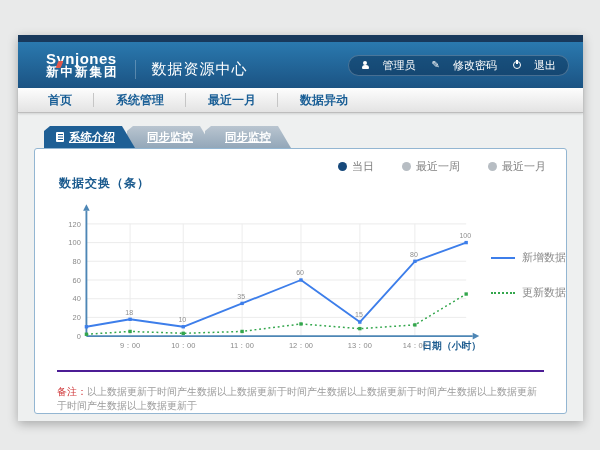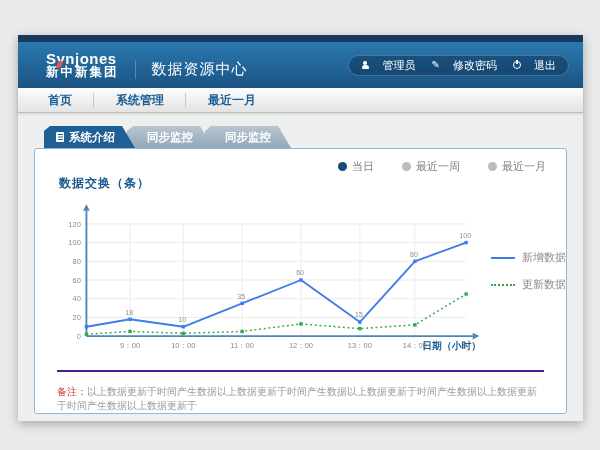--- a/index.html
+++ b/index.html
@@ -34,39 +34,39 @@
   .nav { height:25px; background:linear-gradient(#fdfdfd,#e3e3e3); border-bottom:1px solid #bdbdbd;
          display:flex; align-items:stretch; padding-left:8px; box-shadow:0 1px 2px rgba(0,0,0,.12); position:relative; z-index:2; }
   .nav-item { line-height:24px; padding:0 22px; font-size:12px; font-weight:bold; color:#1a5f96; cursor:pointer; position:relative; }
   .nav-item:not(:last-child)::after { content:""; position:absolute; right:0; top:5px; bottom:5px; width:1px; background:#c6c6c6; }
 
   
   .content { padding:13px 16px 0; height:307px; display:flex; flex-direction:column; }
   .tabs { display:flex; margin-left:10px; height:22px; position:relative; z-index:1; }
   .tab { height:22px; line-height:22px; font-size:11.5px; font-weight:bold; color:#fff; cursor:pointer;
          clip-path:polygon(0 100%, 0 5px, 6px 0, calc(100% - 13px) 0, 100% 100%);
-         padding:0 20px 0 12px; display:flex; align-items:center; gap:5px; }
+         padding:0 20px 0 12px; display:flex; align-items:center; gap:5px;text-decoration:underline; }
   .tab.active { background:#1e5f95; position:relative; z-index:3; }
   .tab.inactive { background:linear-gradient(#b9c5d0,#93a7b9); z-index:2; margin-left:-8px; padding-left:20px; }
   .tab.inactive + .tab.inactive { z-index:1; }
   .icon-doc { width:8px; height:10px; background:#fff; border-radius:1px; position:relative; flex:0 0 auto; }
   .icon-doc::before { content:""; position:absolute; left:1.5px; top:2px; width:5px; height:1px; background:#1e5f95; box-shadow:0 2.5px 0 #1e5f95, 0 5px 0 #1e5f95; }
 
   .panel { flex:1; background:#fff; border:1px solid #93b6d2; border-radius:3px; position:relative; margin-bottom:16px; }
 
   
   .radio-row { position:absolute; top:10px; right:20px; display:flex; gap:28px; }
   .radio-item { display:flex; align-items:center; gap:5px; font-size:11px; color:#808080; cursor:pointer; }
   .radio-dot { width:9px; height:9px; border-radius:50%; background:#b7bdc3; display:inline-block; }
   .radio-item.selected .radio-dot { background:#17497b; }
 
   .ylabel { color:#1a5a8e; font-weight:bold; font-size:12px; margin:26px 0 0 24px; letter-spacing:1px; }
 
   .chart-row { display:flex; margin:2px 0 0 14px; }
-  .legend { margin:56px 0 0 8px; display:flex; flex-direction:column; gap:12px; }
+  .legend { margin:56px 0 0 8px; display:flex; flex-direction:column; gap:20px; }
   .legend-item { display:flex; align-items:center; gap:7px; font-size:11px; color:#8a8a8a; white-space:nowrap; }
   .swatch { width:24px; height:0; display:inline-block; }
   .swatch.solid  { border-top:2px solid #3d7eea; }
   .swatch.dotted { border-top:2px dotted #33a64c; }
 
   .note-row { margin:4px 22px 0; border-top:2px solid #4c1d95; padding-top:13px; font-size:10px; line-height:1.4; }
   .note-prefix { color:#d0393b; }
   .note-text { color:#9b9b9b; }
 </style>
 </head>
@@ -96,20 +96,21 @@
         <span class="icon-power"></span>
         <span>退出</span>
       </span>
     </div>
   </div>
 
   <div class="nav">
       <div class="nav-item">首页</div>
       <div class="nav-item">系统管理</div>
       <div class="nav-item">最近一月</div>
+      <div class="nav-item">数据异动</div>
     </div>
 
   <div class="content">
     <div class="tabs">
         <div class="tab active">
           <span class="icon-doc"></span>
           <span>系统介绍</span>
         </div>
         <div class="tab inactive">
           <span>同步监控</span>

